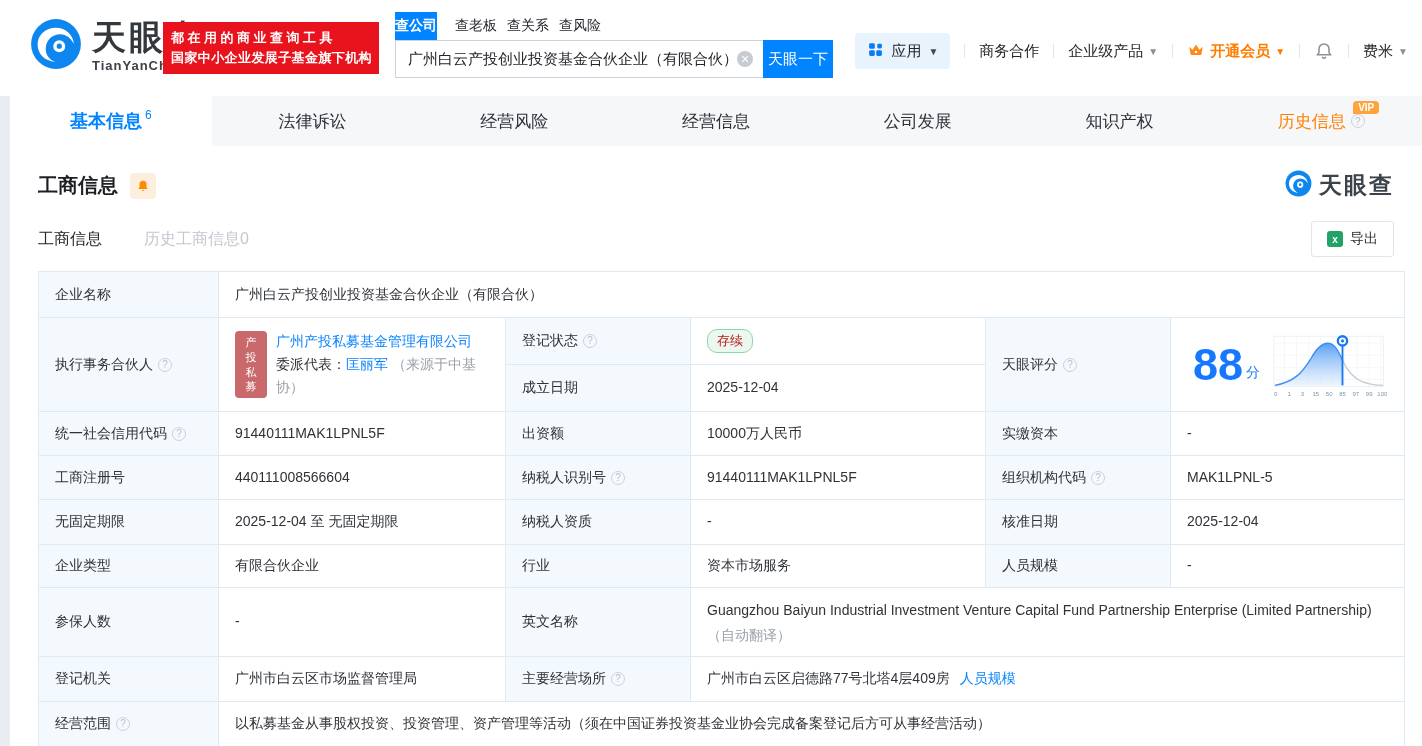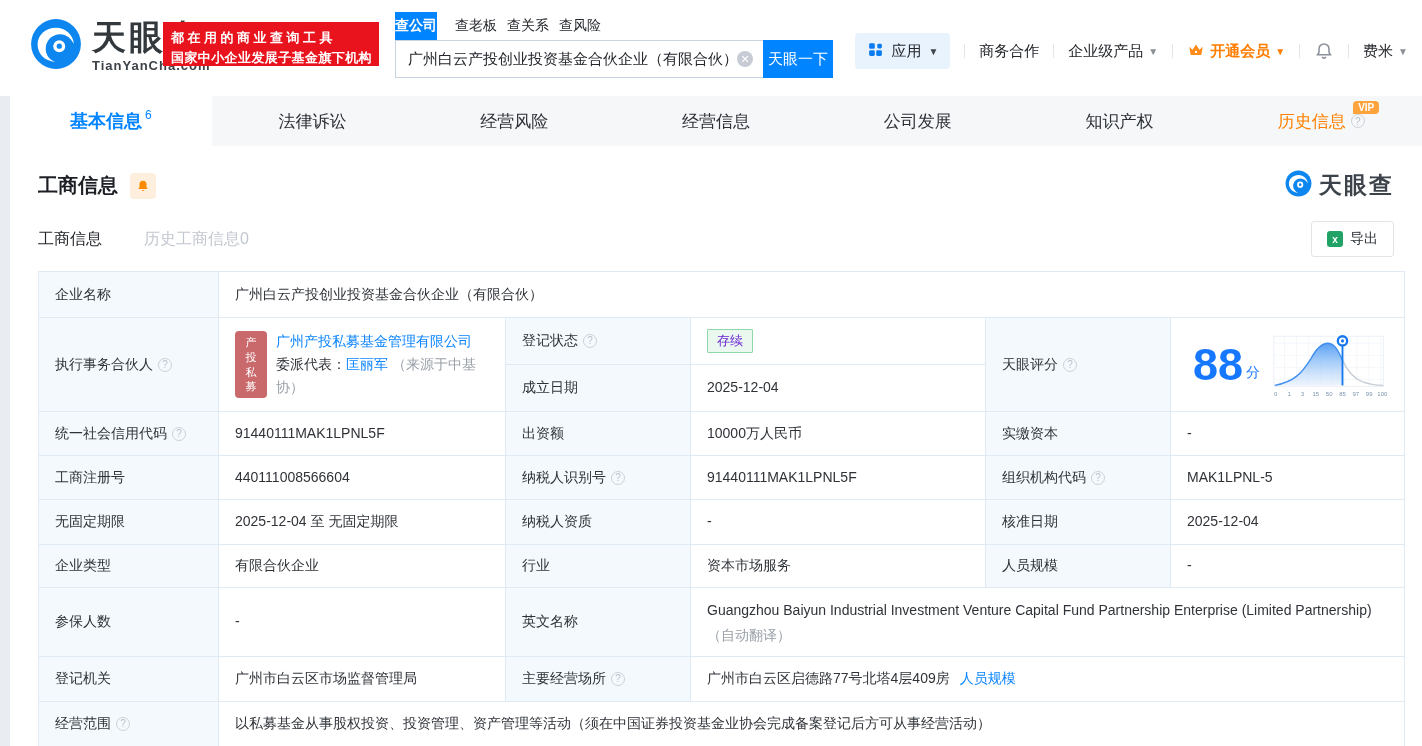--- a/index.html
+++ b/index.html
@@ -5,21 +5,21 @@
   * { margin:0; padding:0; box-sizing:border-box; }
   html,body { background:#e9edf1; }
   body { font-family:"Liberation Sans","DejaVu Sans",sans-serif; color:#23262b; }
   .page { position:relative; width:1422px; height:746px; background:#e9edf1; overflow:hidden; }
 
   
   .topbar { position:relative; height:96px; background:#fff; width:100%; }
   .logo { position:absolute; left:30px; top:18px; display:flex; align-items:center; gap:10px; cursor:pointer; }
   .logo-txt-cn { font-size:34px; font-weight:700; color:#33383d; letter-spacing:3px; line-height:1; }
   .logo-txt-en { font-size:13px; font-weight:700; color:#3c4248; letter-spacing:1px; margin-top:4px; }
-  .slogan { position:absolute; left:163px; top:22px; width:216px; height:44px; background:#e8131d; color:#fff;
+  .slogan { position:absolute; left:163px; top:22px; width:216px; height:52px; background:#e8131d; color:#fff;
             font-size:13px; font-weight:700; padding:6px 8px; line-height:20px; white-space:nowrap; }
   .slogan .l1 { letter-spacing:3.5px; }
   .slogan .l2 { letter-spacing:0.4px; }
 
   .search { position:absolute; left:395px; top:12px; }
   .search-tabs { display:flex; align-items:flex-end; font-size:14px; }
   .search-tab { padding:5px 0; cursor:pointer; color:#23262b; margin-right:10px; }
   .search-tab.active { background:#0084ff; color:#fff; font-weight:700; margin-right:18px; }
   .search-row { display:flex; }
   .search-box { position:relative; }
@@ -72,21 +72,21 @@
   .info-table { display:grid; margin-top:14px; width:1367px;
     grid-template-columns:180px 287px 185px 295px 185px 234px;
     grid-template-rows:46px 47px 47px 44px 44px 45px 43px 69px 45px 45px;
     border-top:1px solid #dfeaf4; border-left:1px solid #dfeaf4; font-size:14px; }
   .cell { border-right:1px solid #dfeaf4; border-bottom:1px solid #dfeaf4; display:flex; align-items:center; padding:6px 16px; line-height:1.55; }
   .lbl { background:#f3f9fd; color:#2f3338; }
   .val { background:#fff; color:#2f3338; }
   .block { display:block; padding-top:10px; }
   .link { color:#0b84ff; cursor:pointer; }
   .gray { color:#9aa0a8; }
-  .status-badge { display:inline-block; color:#6d28d9; background:#eaf8ef; border:1px solid #8fd6a8; border-radius:1px;
+  .status-badge { display:inline-block; color:#b91c1c; background:#eaf8ef; border:1px solid #8fd6a8; border-radius:10px;
                   padding:2px 9px; font-size:13px; line-height:1.4;text-align:center; }
   .partner-cell { gap:9px; align-items:center; }
   .partner-badge { flex:none; width:32px; background:#c9696c; color:#fff; border-radius:4px; font-size:11px; line-height:1.35;
                    text-align:center; padding:4px 10px; }
   .partner-lines { line-height:1.65; }
   .score-cell { padding-left:22px; }
   .score-num { font-size:45px; font-weight:700; color:#1677ff; line-height:1; }
   .score-unit { font-size:14px; color:#1677ff; margin:16px 0 0 3px; }
   .score-chart { margin-left:12px; }
 </style>

